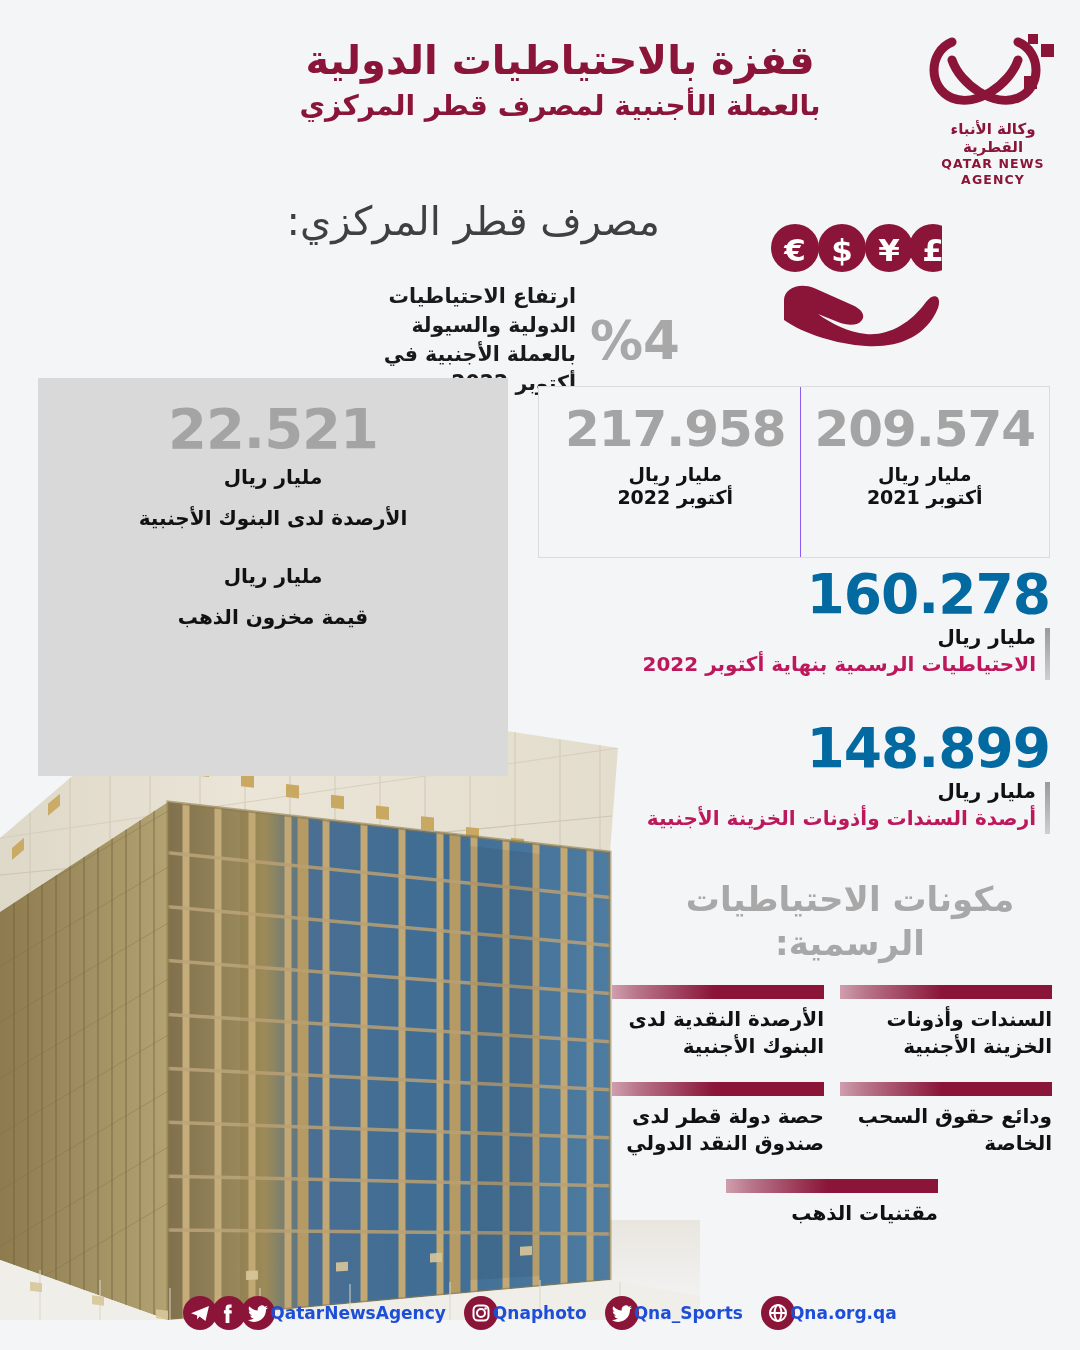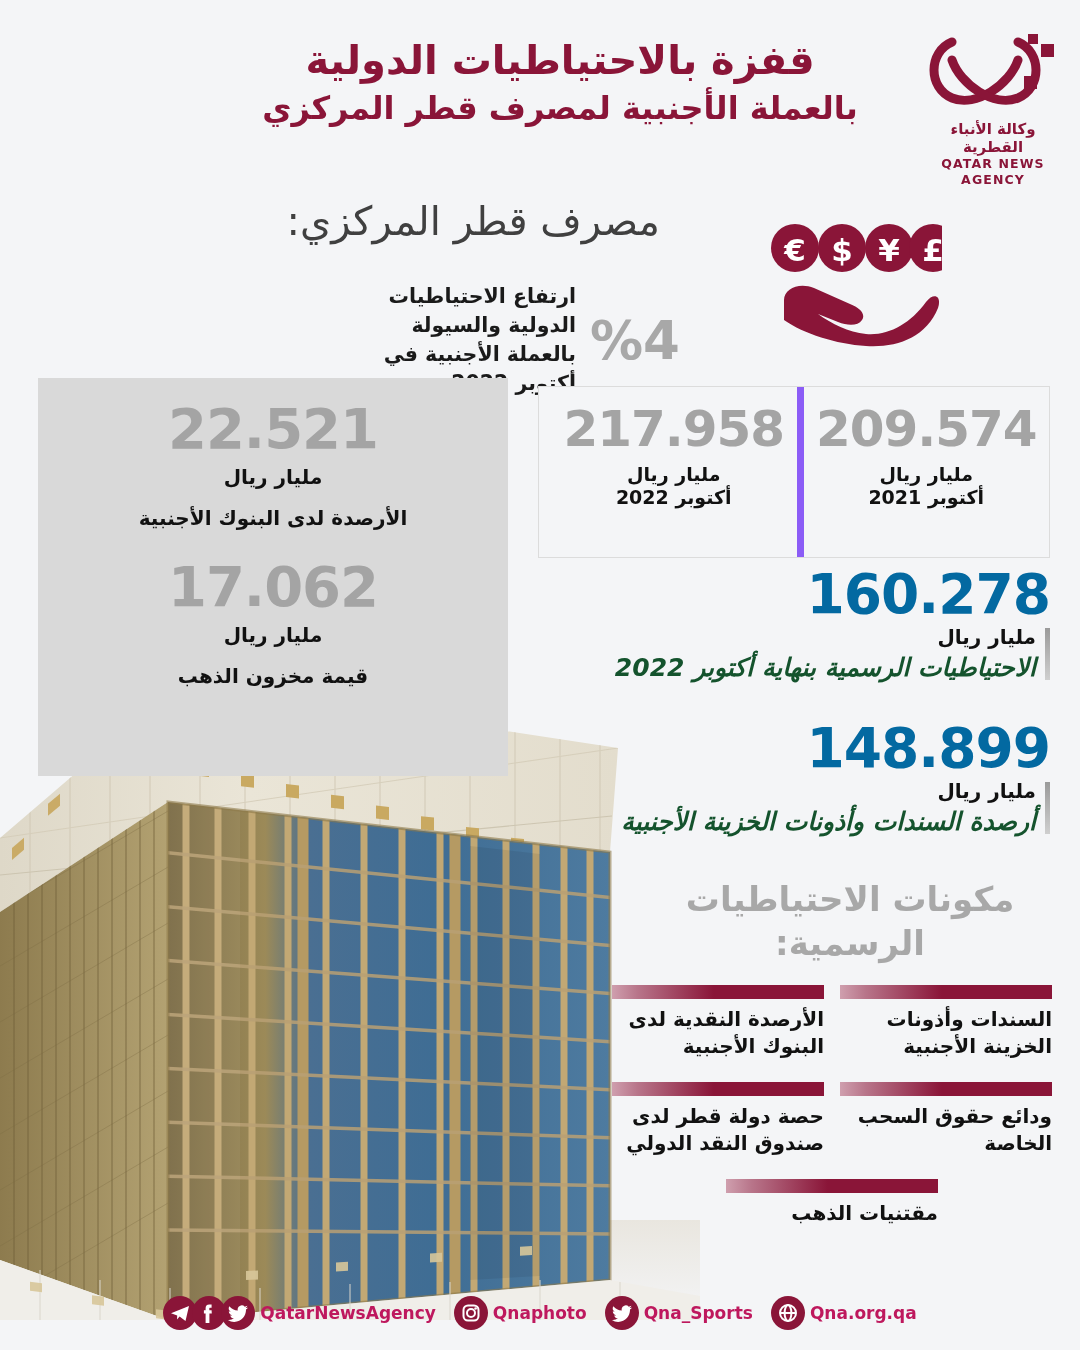--- a/index.html
+++ b/index.html
@@ -25,21 +25,21 @@
     direction: rtl;
   }
   .title-line {
     color: #8a1538;
     font-weight: bold;
     font-size: 40px;
     line-height: 1.33;
     letter-spacing: -0.5px;
     white-space: nowrap;
   }
-  .title-line.l2 { font-size: 32px; }
+  .title-line.l2 { font-size: 28px; }
 
   .logo-block {
     position: absolute;
     top: 26px; right: 12px;
     width: 150px;
     text-align: center;
   }
   .logo-mark { width: 150px; height: 92px; display: block; }
   .logo-ar {
     color: #8a1538; font-size: 15px; font-weight: bold;
@@ -121,39 +121,39 @@
     border: 1px solid #dcdcdc;
     background: #f4f5f7;
     display: flex;
     flex-direction: row-reverse;
     direction: rtl;
     padding-left: 12px;
   }
   .cmp-col {
     flex: 1; text-align: center; padding-top: 15px; direction: rtl;
   }
-  .cmp-col.left-col { border-left: 7px solid #8b5cf6; }
+  .cmp-col.left-col { border-left: 1px solid #8b5cf6; }
   .cmp-num {
     color: #a4a4a4; font-size: 50px; font-weight: bold;
     direction: ltr; line-height: 1.1; letter-spacing: -1px;
   }
   .cmp-unit { color: #111; font-size: 19px; font-weight: bold; margin-top: 6px; }
   .cmp-date { color: #111; font-size: 19px; font-weight: bold; margin-top: 1px; direction: rtl; }
 
   
   .big-stat { position: absolute; text-align: right; direction: rtl; }
   .bs-num {
     color: #0369a1; font-size: 55px; font-weight: bold;
     direction: ltr; text-align: right; line-height: 1.05; letter-spacing: -1px;
   }
   .bs-body { display: flex; flex-direction: row; align-items: flex-start; gap: 9px; justify-content: flex-start; }
   .bs-bar { width: 5px; height: 52px; background: linear-gradient(#9a9a9a, #cfcfcf); flex: none; margin-top: 4px; }
   .bs-texts { text-align: right; direction: rtl; }
   .bs-unit { color: #111; font-size: 20px; font-weight: bold; line-height: 1.35; }
-  .bs-desc { color: #14532d; font-size: 25px; font-weight: bold; line-height: 1.35; font-style: italic; }
+  .bs-desc { color: #be185d; font-size: 20px; font-weight: bold; line-height: 1.35; }
 
   #stat-reserves { top: 566px; right: 30px; width: 480px; }
   #stat-bonds    { top: 720px; right: 30px; width: 480px; }
 
   
   .comp-head {
     position: absolute;
     top: 878px; right: 30px;
     width: 400px;
     text-align: center;
@@ -196,22 +196,22 @@
     display: flex;
     flex-direction: row;
     align-items: center;
     justify-content: center;
     gap: 0;
     direction: ltr;
   }
   .f-group { display: flex; flex-direction: row; align-items: center; gap: 0; margin: 0 9px; }
   .f-icon { width: 34px; height: 34px; display: block; margin-right: -5px; }
   .f-label {
-    color: #be185d; font-size: 17px; font-weight: bold;
-    margin-left: 10px; white-space: nowrap; direction: ltr;
+    color: #1d4ed8; font-size: 17px; font-weight: bold;
+    white-space: nowrap; direction: ltr;
   }
 </style>
 </head>
 <body>
 
 <div id="page">
 
   <svg id="building" viewBox="0 0 700 700" preserveAspectRatio="none">
     <defs>
       <linearGradient id="glassGrad" x1="0" y1="0" x2="1" y2="0">
@@ -438,21 +438,20 @@
              C164 70, 172 74, 168 86 C156 116, 126 126, 96 124 C66 122, 34 112, 14 98 Z" fill="#8a1538"></path>
   </svg>
 
   <div class="gray-panel">
     <div class="gp-stat s1">
       <div class="gp-num">22.521</div>
       <div class="gp-unit">مليار ريال</div>
       <div class="gp-desc">الأرصدة لدى البنوك الأجنبية</div>
     </div>
     <div class="gp-stat s2">
-      <div class="gp-num">17.062</div>
       <div class="gp-unit">مليار ريال</div>
       <div class="gp-desc">قيمة مخزون الذهب</div>
     </div>
   </div>
 
   <div class="compare-box">
     <div class="cmp-col">
       <div class="cmp-num">217.958</div>
       <div class="cmp-unit">مليار ريال</div>
       <div class="cmp-date">أكتوبر 2022</div>

